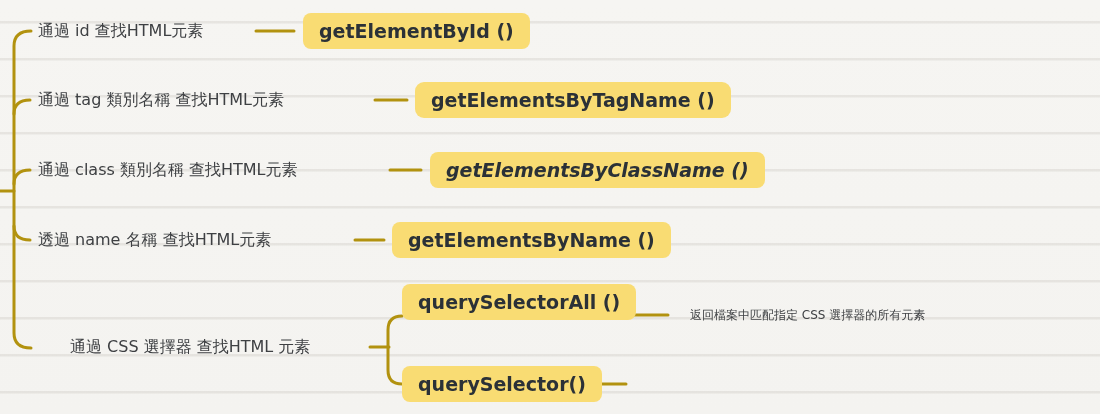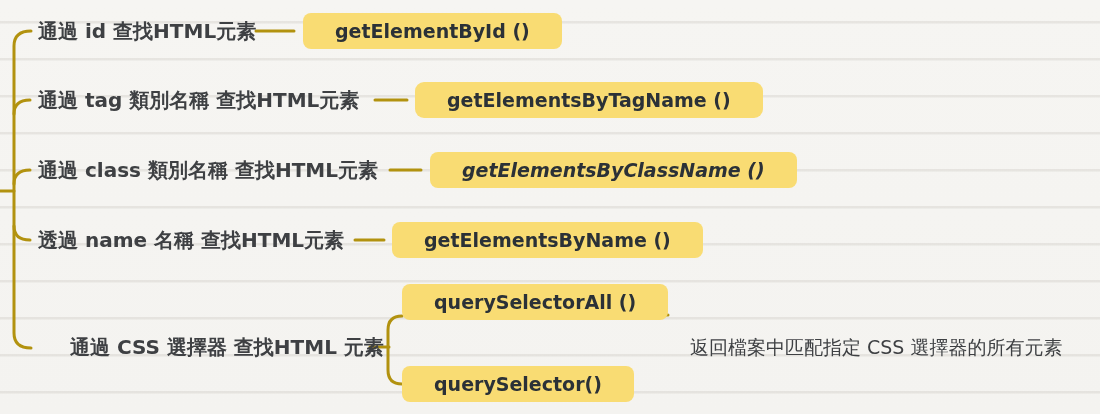--- a/index.html
+++ b/index.html
@@ -37,46 +37,44 @@
   .connectors path, .connectors line {
     stroke: #b2920f;
     stroke-width: 3;
     fill: none;
     stroke-linecap: round;
   }
   .label {
     position: absolute;
     white-space: nowrap;
     color: #3e4043;
-    font-size: 20px;
+    font-size: 16px;
     line-height: 22px;
     transform: translateY(-50%);
-    font-weight: bold;
   }
   .method-box {
     position: absolute;
     white-space: nowrap;
     height: 36px;
     line-height: 36px;
-    padding: 0 32px;
+    padding: 0 16px;
     background: #f9dc73;
     border-radius: 8px;
     color: #2b3137;
     font-size: 19px;
     font-weight: bold;
     transform: translateY(-50%);
   }
   .desc {
     position: absolute;
     white-space: nowrap;
     color: #3e4043;
-    font-size: 19px;
+    font-size: 12px;
     line-height: 22px;
     transform: translateY(-50%);
-    margin-top: 32px;
   }
 </style>
 </head>
 <body>
 
 <div class="canvas">
 
   <svg class="connectors" viewBox="0 0 1100 414" xmlns="http://www.w3.org/2000/svg">
 
     <path d="M 0 191 L 14 191"></path>

